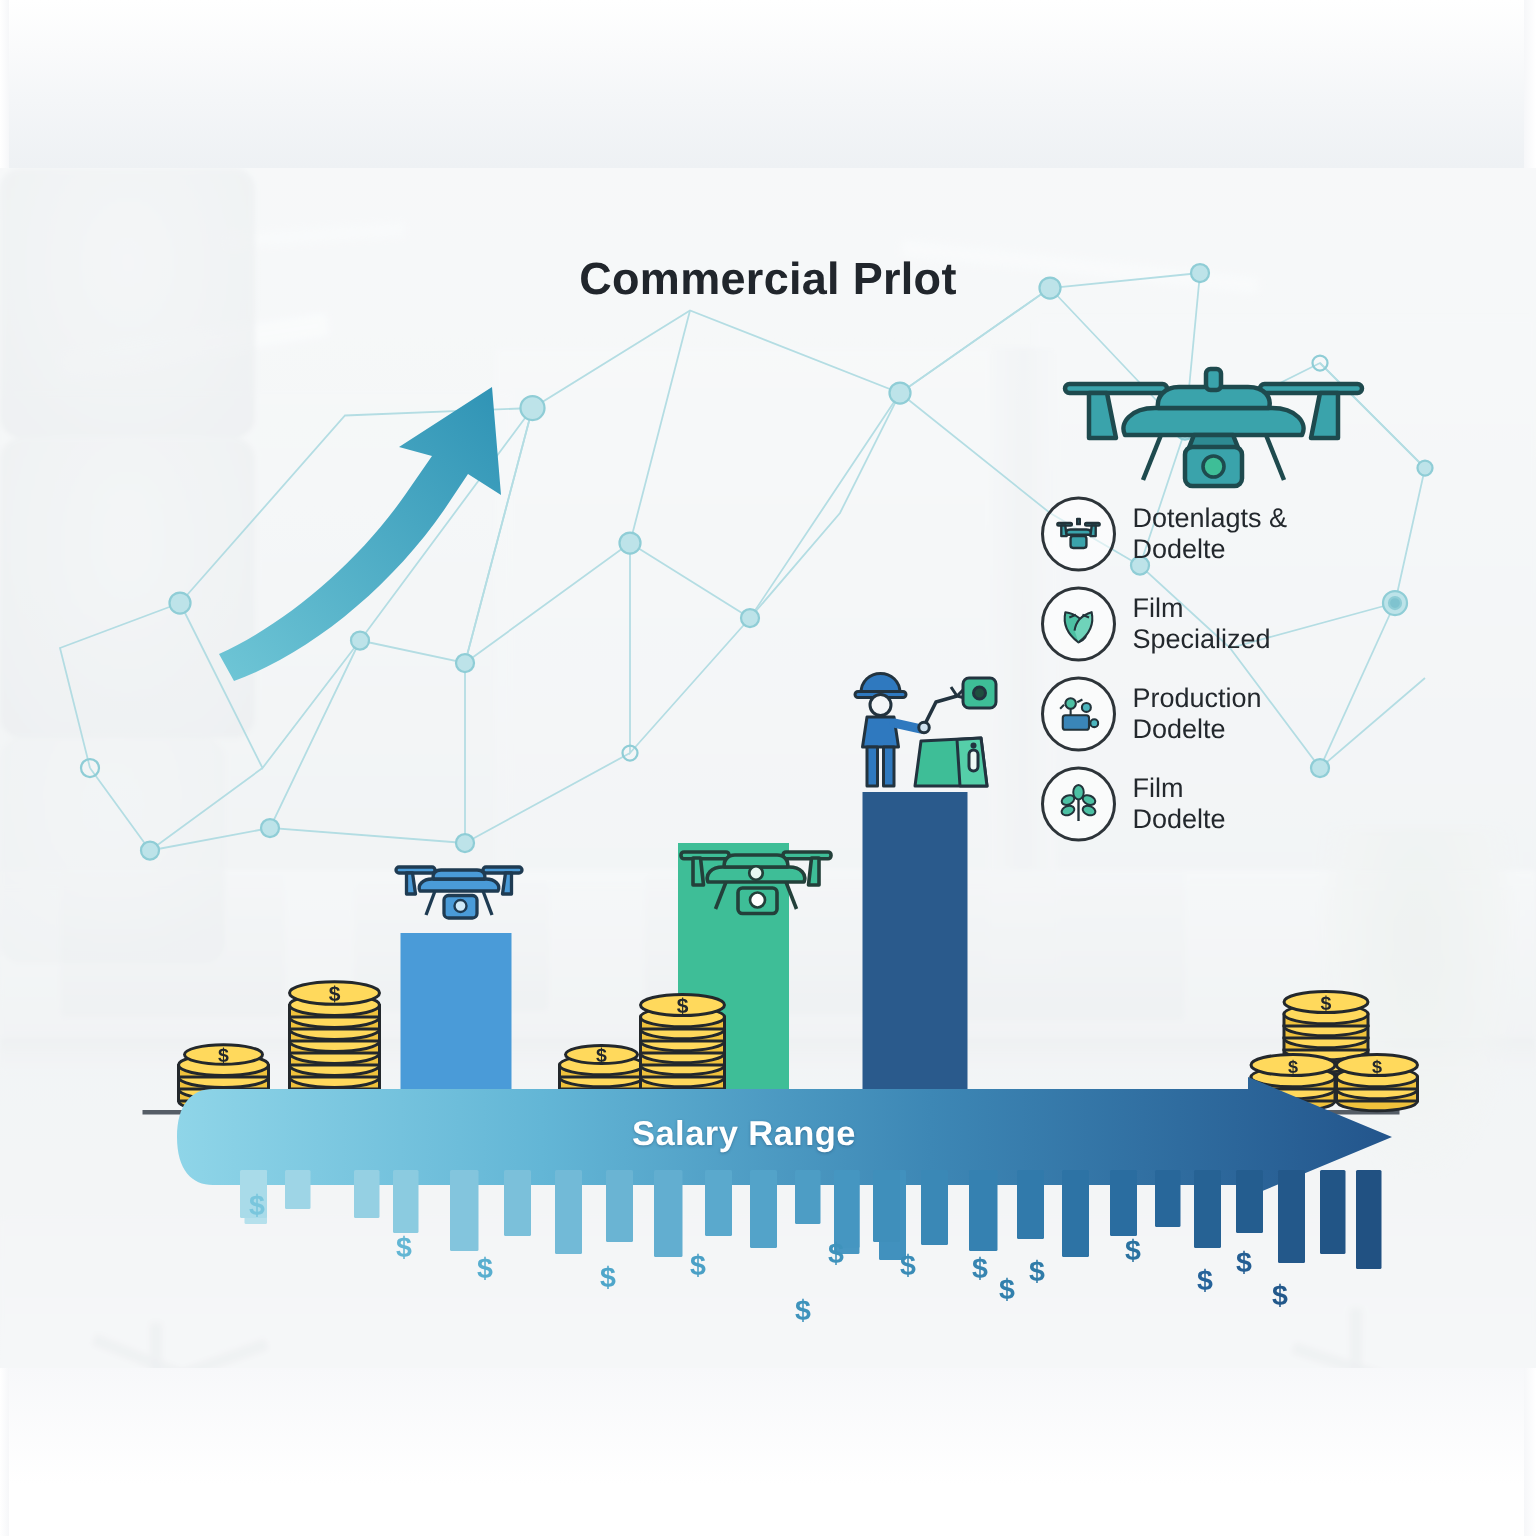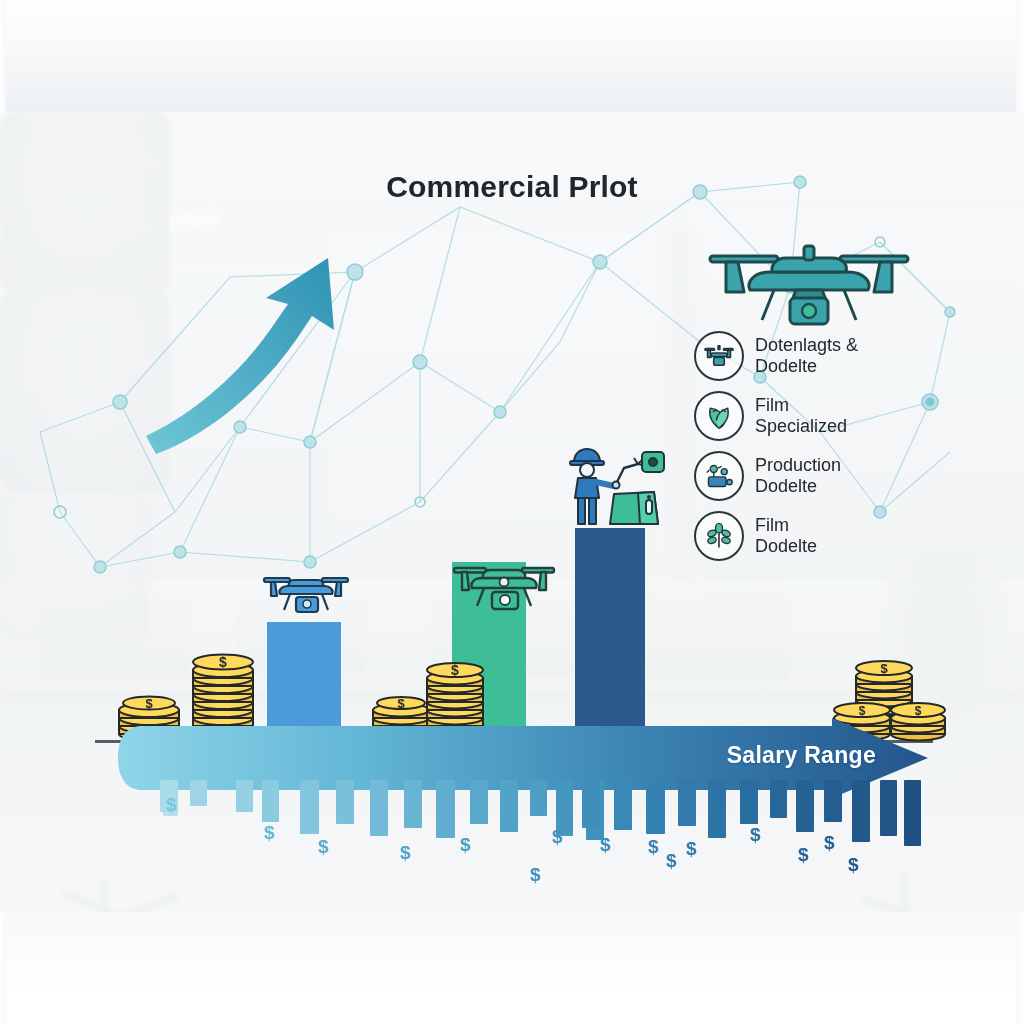--- a/index.html
+++ b/index.html
@@ -85,21 +85,21 @@
   
   .legend{position:absolute;left:694px;top:326px;width:250px;}
   .lrow{display:flex;align-items:center;gap:11px;height:60px;}
   .lic{flex:0 0 auto;width:46px;height:46px;border-radius:50%;
     border:2px solid #2d3439;background:rgba(255,255,255,.55);
     display:flex;align-items:center;justify-content:center;}
   .ltx{font-size:18px;font-weight:normal;color:#23282d;line-height:1.18;}
 
   
   .banner{position:absolute;left:116px;top:718px;width:814px;height:80px;}
-  .btext{position:absolute;left:116px;top:742px;width:760px;text-align:right;
+  .btext{position:absolute;left:116px;top:742px;width:760px;text-align:center;
     font-size:23px;font-weight:bold;color:#ffffff;
     text-shadow:0 1px 2px rgba(20,50,80,.35);letter-spacing:.3px;}
 
   
   .strip{position:absolute;left:0;top:780px;width:1024px;height:120px;}
   .sbar{position:absolute;top:0;border-radius:1px;}
   .sdol{position:absolute;font-size:19px;font-weight:bold;}
 </style>
 </head>
 <body>

